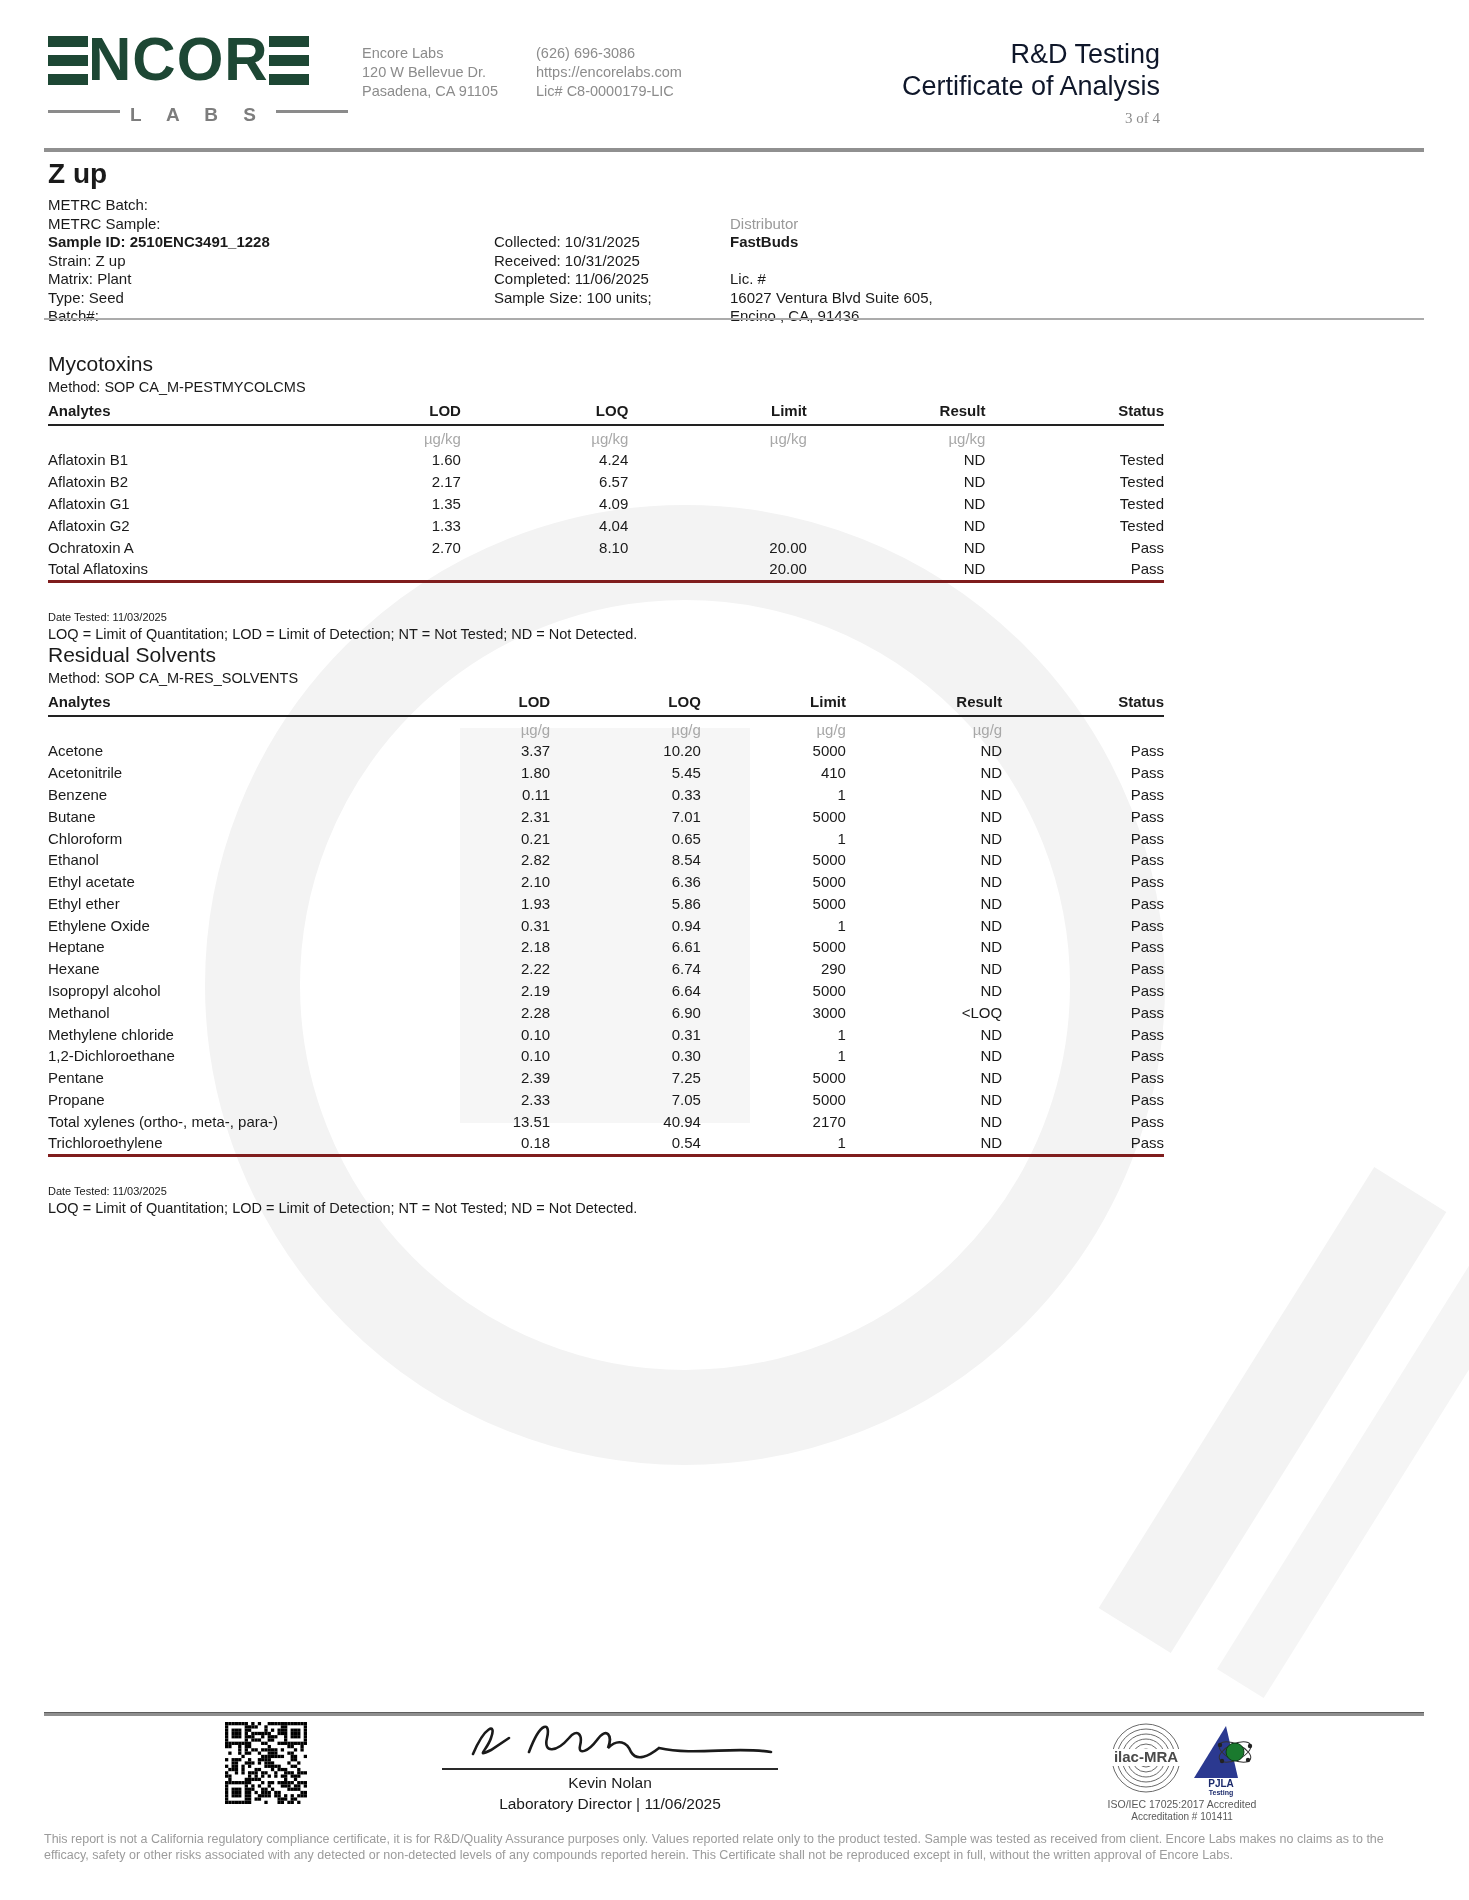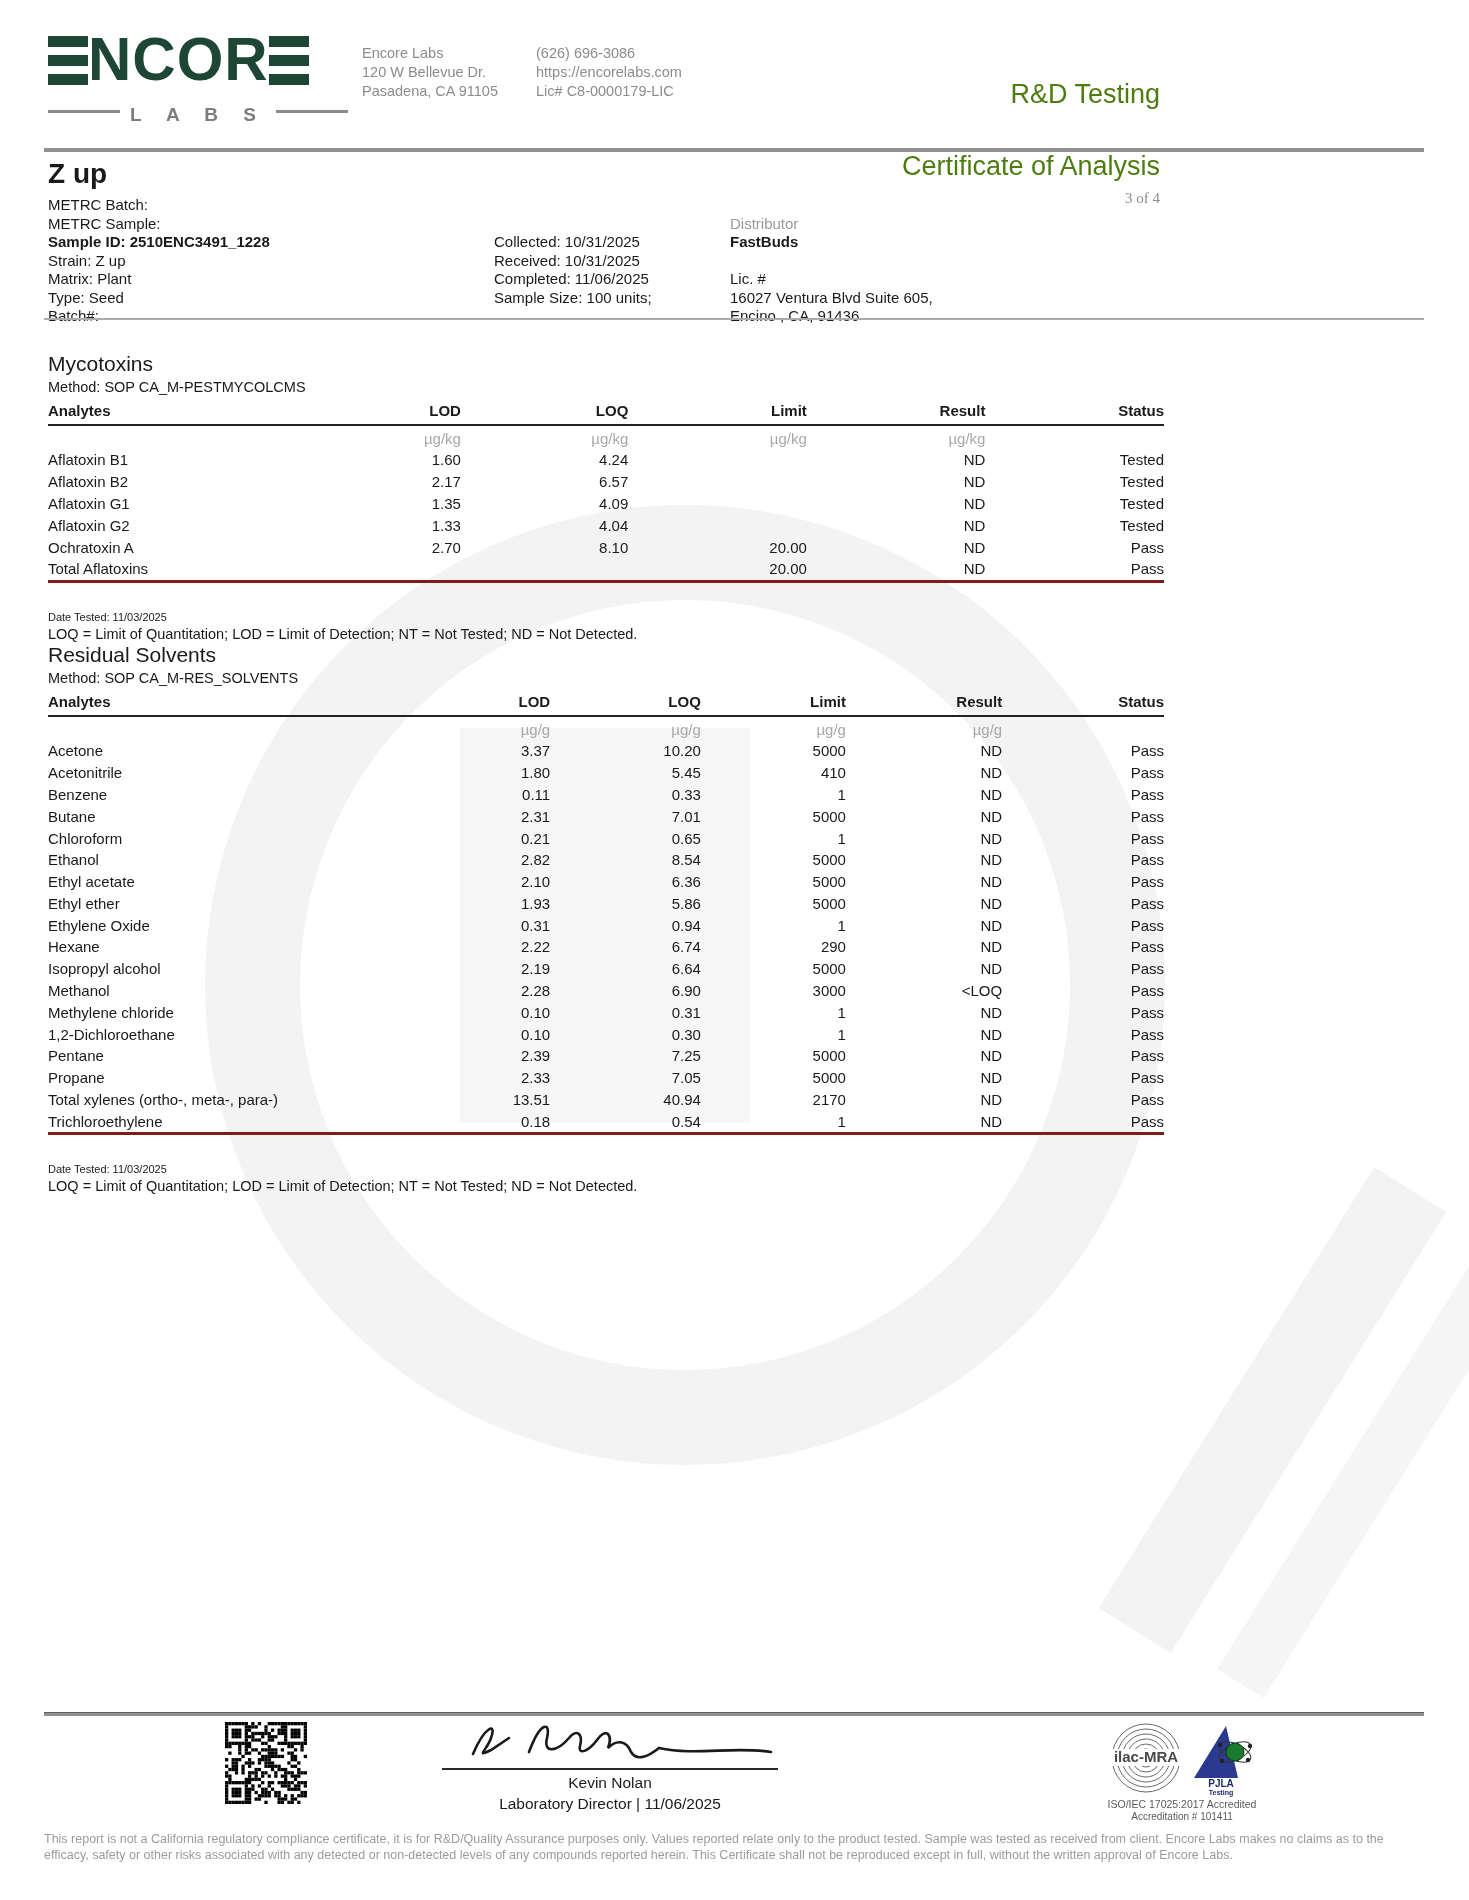--- a/index.html
+++ b/index.html
@@ -19,21 +19,21 @@
   .logo-letter{font-size:60px;font-weight:bold;line-height:64px;letter-spacing:1px;transform:scaleY(1.02);}
   .ebars{display:flex;flex-direction:column;gap:8px;padding:6px 0;}
   .ebars i{display:block;width:40px;height:11px;background:#1d4734;}
   .labs-row{display:flex;align-items:center;gap:10px;margin-top:4px;}
   .labs-row .rule{flex:1;height:3px;background:#8b8b8b;}
   .labs-text{font-size:19px;font-weight:bold;letter-spacing:10px;color:#7d7d7d;margin-top:8px;}
   .lab-col{font-size:14.5px;line-height:19px;color:#8c8c8c;margin-top:16px;}
   .lab-col.c1{margin-left:14px;width:172px;}
   .lab-col.c2{margin-left:2px;width:220px;}
   .head-right{margin-left:auto;margin-right:265px;text-align:right;margin-top:10px;}
-  .head-right .rt{font-size:27px;color:#4d7c0f;line-height:32px;margin-top:40px;}
+  .head-right .rt{font-size:27px;color:#0f172a;line-height:32px;}
   .head-right .pg{font-size:15px;color:#8c8c8c;margin-top:8px;font-family:"Liberation Serif",serif;}
   .rule1{position:absolute;top:148px;left:44px;right:45px;height:4px;background:#909090;}
   .rule2{position:absolute;top:318px;left:44px;right:45px;height:2px;background:#ababab;}
   
   .sample{position:absolute;top:158px;left:48px;right:300px;}
   .sample h1{margin:0;font-size:28px;font-weight:bold;line-height:32px;}
   .sample-grid{display:flex;margin-top:6px;font-size:15px;line-height:18.5px;}
   .sg-c1{width:446px;}
   .sg-c2{width:236px;padding-top:37px;}
   .sg-c3{flex:1;padding-top:18.5px;}
@@ -329,20 +329,28 @@
               <td class="num">5.86</td>
               <td class="num">5000</td>
               <td class="num">ND</td>
               <td class="num">Pass</td>
             </tr>
             <tr>
               <td class="txt">Ethylene Oxide</td>
               <td class="num">0.31</td>
               <td class="num">0.94</td>
               <td class="num">1</td>
+              <td class="num">ND</td>
+              <td class="num">Pass</td>
+            </tr>
+            <tr>
+              <td class="txt">Heptane</td>
+              <td class="num">2.18</td>
+              <td class="num">6.61</td>
+              <td class="num">5000</td>
               <td class="num">ND</td>
               <td class="num">Pass</td>
             </tr>
             <tr>
               <td class="txt">Hexane</td>
               <td class="num">2.22</td>
               <td class="num">6.74</td>
               <td class="num">290</td>
               <td class="num">ND</td>
               <td class="num">Pass</td>

